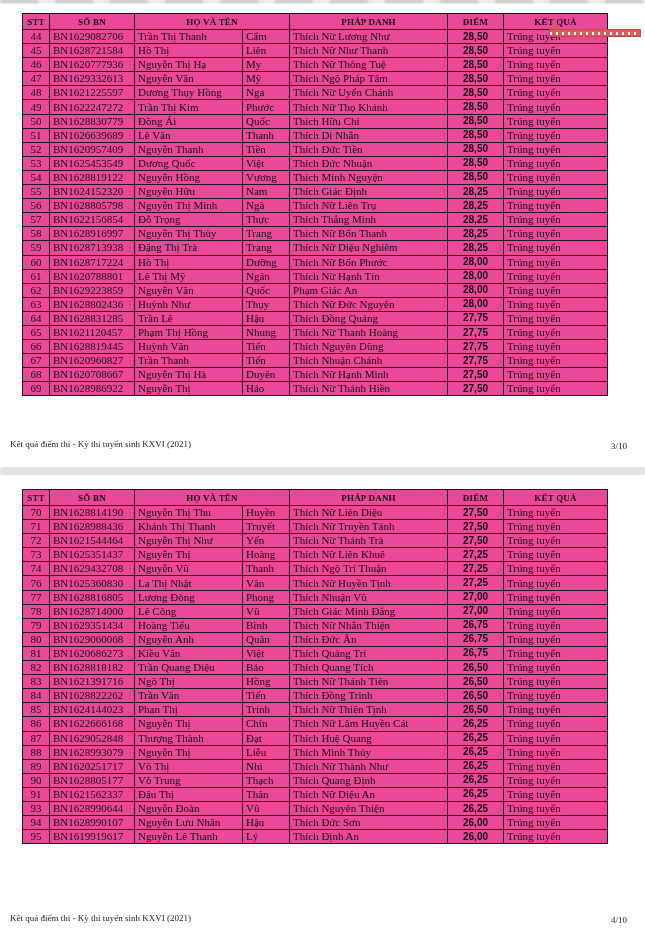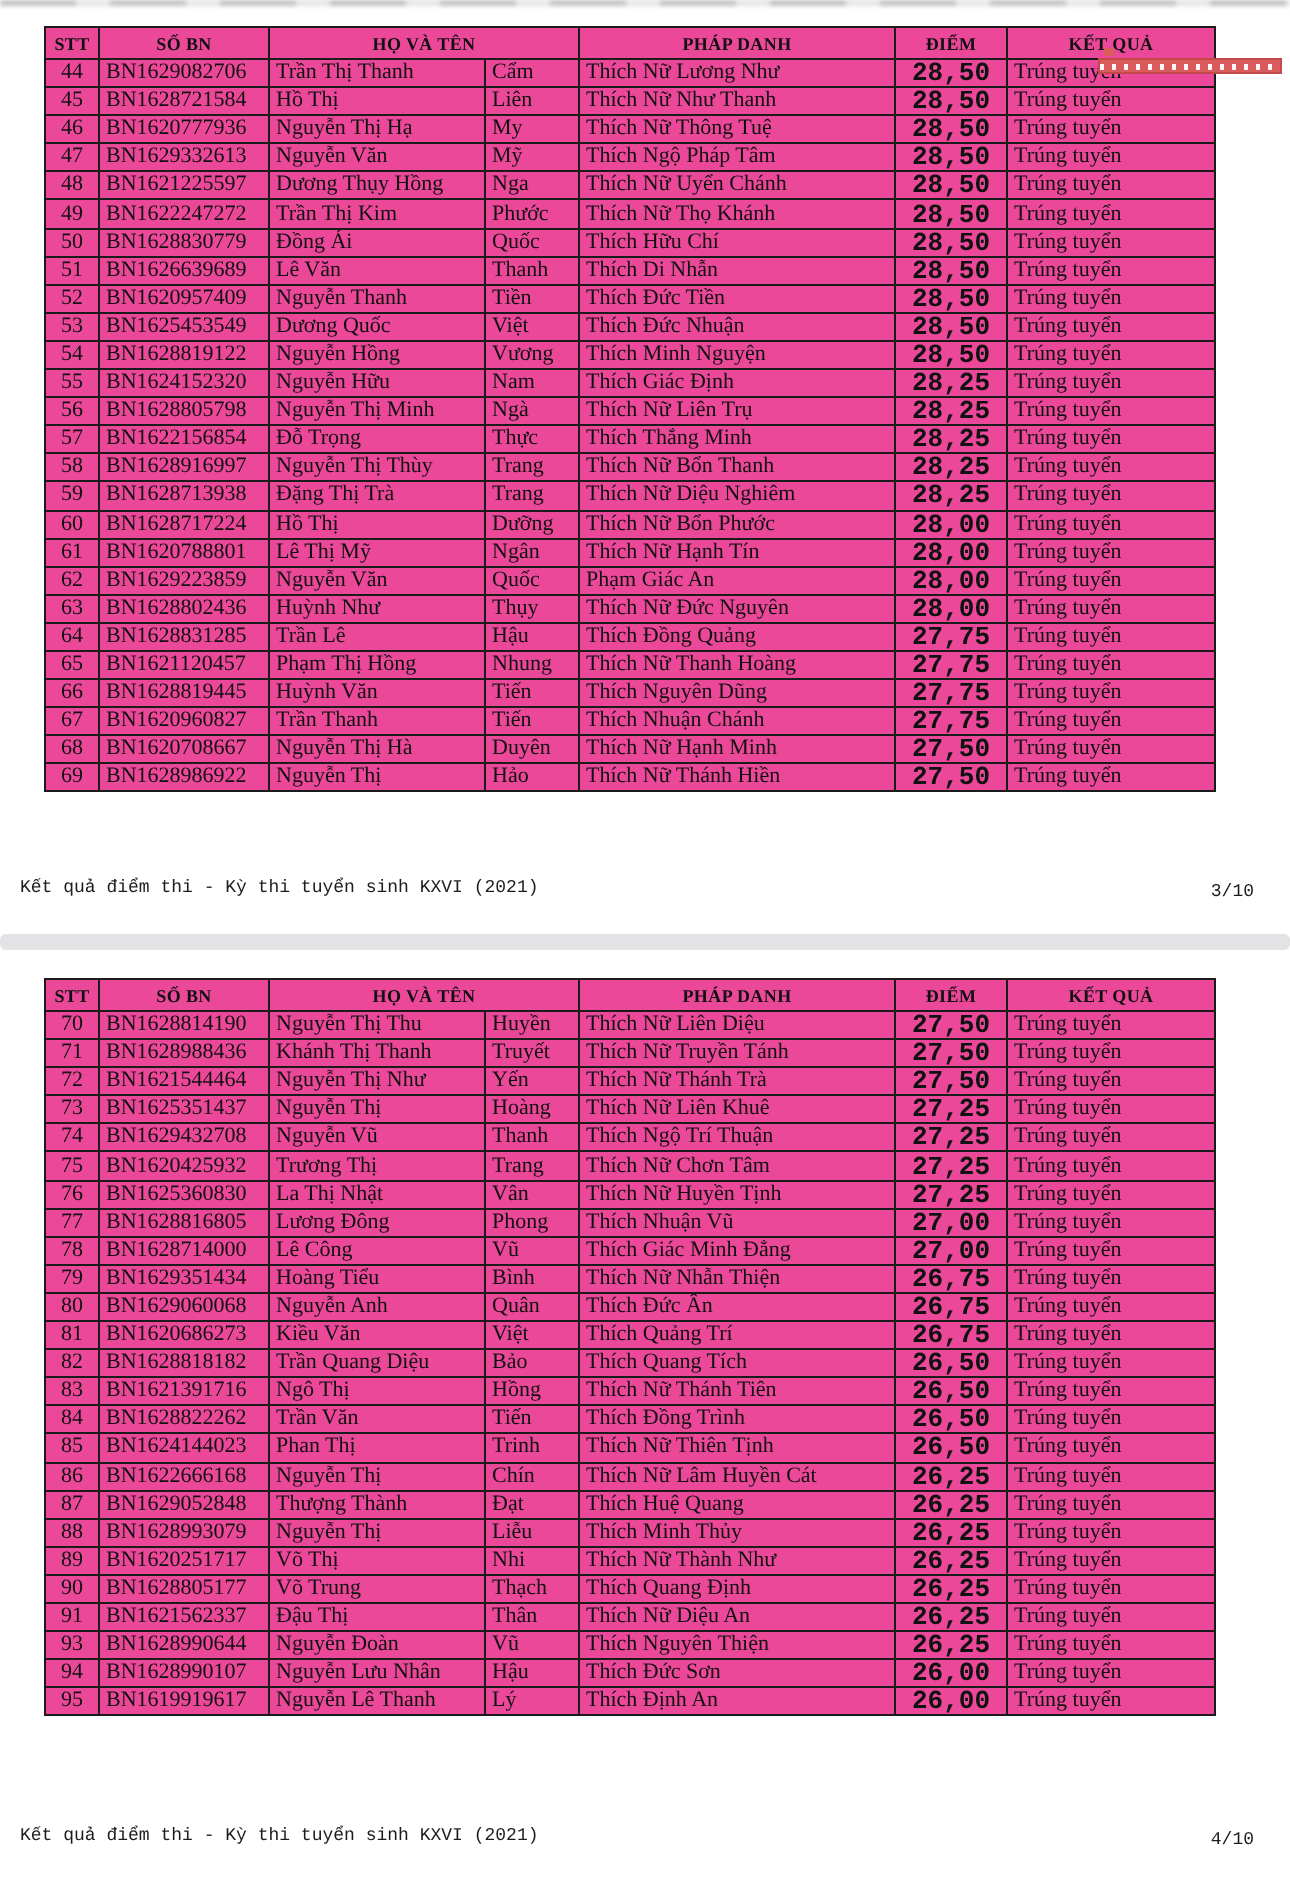--- a/index.html
+++ b/index.html
@@ -33,26 +33,26 @@
     font-size:9px;font-weight:bold;text-align:center;
     letter-spacing:.2px;
   }
   .results-table td{
     height:13.1px;
     font-size:11px;line-height:1;
     text-align:left;vertical-align:middle;
   }
   td.c-stt{text-align:center;}
   td.c-diem{
-    font-family:Liberation Mono, monospace;
-    font-weight:bold;font-size:13px;text-align:center;
+    font-family:Liberation Sans, sans-serif;
+    font-weight:bold;font-size:10px;text-align:center;
   }
   .page-footer{
     position:absolute;left:0;width:645px;height:14px;
-    font-family:Liberation Mono, monospace;
+    font-family:Liberation Serif, serif;
     font-size:9px;color:#1c1c1c;
   }
   #footer-page-3{top:439px;}
   #footer-page-4{top:913px;}
   .page-footer .footer-left{position:absolute;left:10px;top:0;}
   .page-footer .footer-right{position:absolute;right:18px;top:2px;}
   .page-divider{
     position:absolute;left:0;top:467px;width:645px;height:8px;
     background:#e3e3e5;border-radius:3px;
   }
@@ -407,29 +407,20 @@
       <tr>
         <td class="c-stt">74</td>
         <td class="c-bn">BN1629432708</td>
         <td class="c-ho">Nguyễn Vũ</td>
         <td class="c-ten">Thanh</td>
         <td class="c-pd">Thích Ngộ Trí Thuận</td>
         <td class="c-diem">27,25</td>
         <td class="c-kq">Trúng tuyển</td>
       </tr>
       <tr>
-        <td class="c-stt">75</td>
-        <td class="c-bn">BN1620425932</td>
-        <td class="c-ho">Trương Thị</td>
-        <td class="c-ten">Trang</td>
-        <td class="c-pd">Thích Nữ Chơn Tâm</td>
-        <td class="c-diem">27,25</td>
-        <td class="c-kq">Trúng tuyển</td>
-      </tr>
-      <tr>
         <td class="c-stt">76</td>
         <td class="c-bn">BN1625360830</td>
         <td class="c-ho">La Thị Nhật</td>
         <td class="c-ten">Vân</td>
         <td class="c-pd">Thích Nữ Huyền Tịnh</td>
         <td class="c-diem">27,25</td>
         <td class="c-kq">Trúng tuyển</td>
       </tr>
       <tr>
         <td class="c-stt">77</td>

